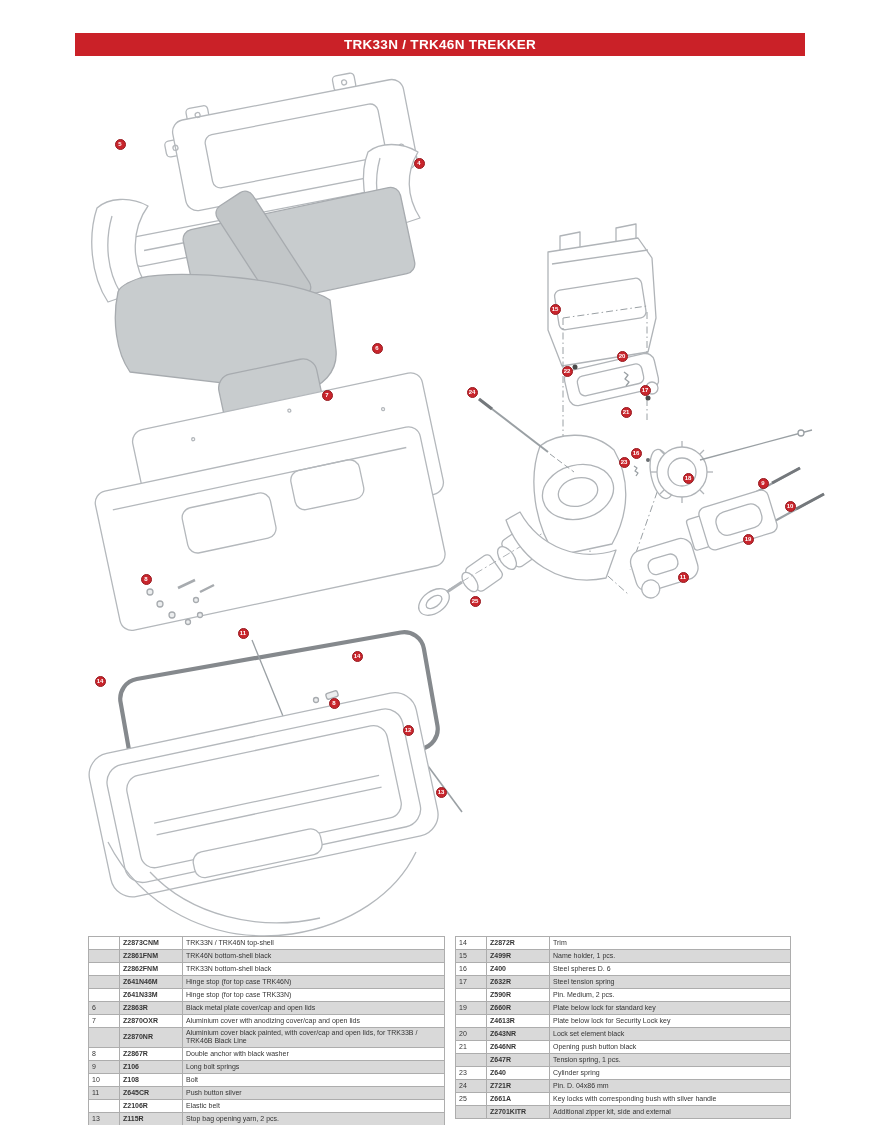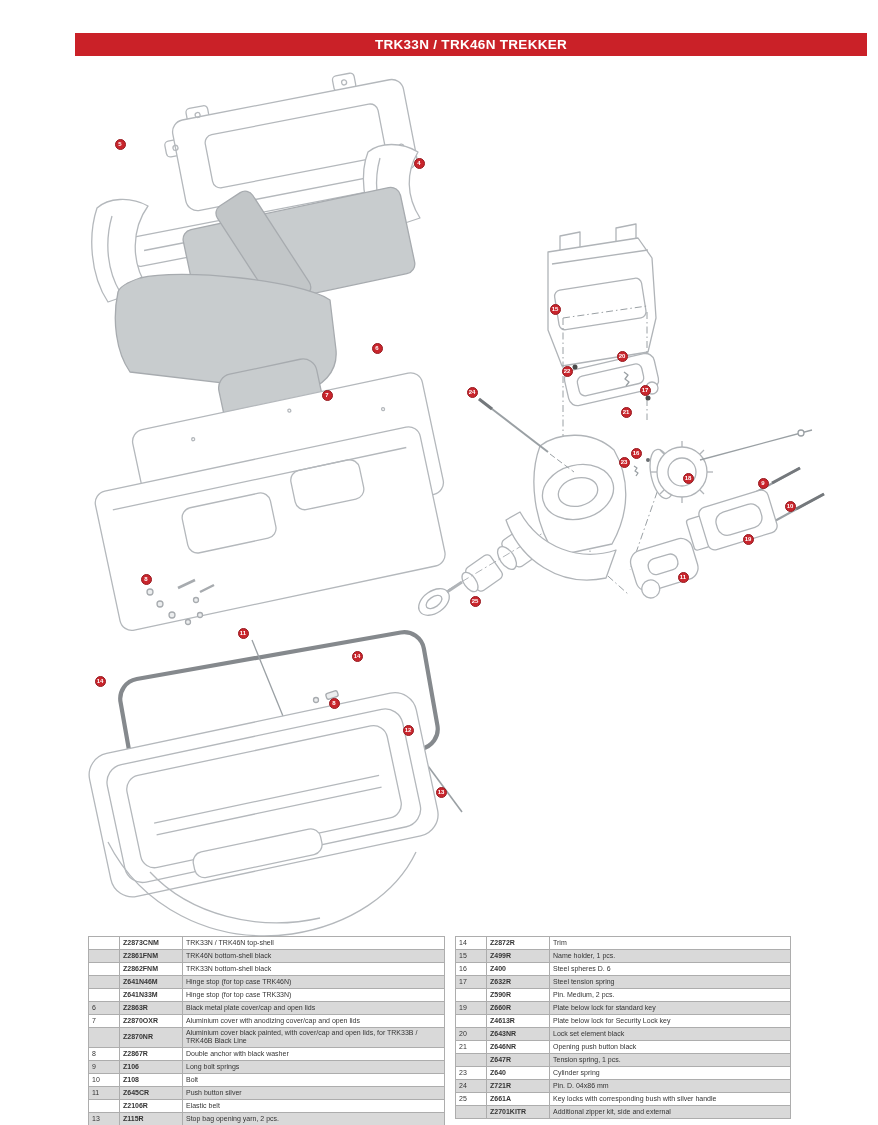--- a/index.html
+++ b/index.html
@@ -1,21 +1,21 @@
 <!DOCTYPE html>
 <html><head>
 <meta charset="utf-8">
 <style>
   html,body { margin:0; padding:0; }
   body {
     width:878px; height:1125px; position:relative; background:#ffffff;
     font-family:"Liberation Sans", sans-serif; overflow:hidden;
   }
   .titlebar {
-    position:absolute; left:75px; top:33px; width:792px; height:23px;
+    position:absolute; left:75px; top:33px; width:730px; height:23px;
     background:#ca2128; color:#ffffff; display:flex; align-items:center; justify-content:center;
     font-weight:bold; font-size:13.5px; letter-spacing:0.3px;
   }
   #diagram-svg { position:absolute; left:0; top:0; }
   .callout {
     position:absolute; width:11px; height:11px; margin:-5.5px 0 0 -5.5px;
     border-radius:50%; background:#c9252c; border:1px solid #971a20; box-sizing:border-box;
     color:#fff; font-size:6px; font-weight:bold;
     display:flex; align-items:center; justify-content:center; line-height:1;
   }

